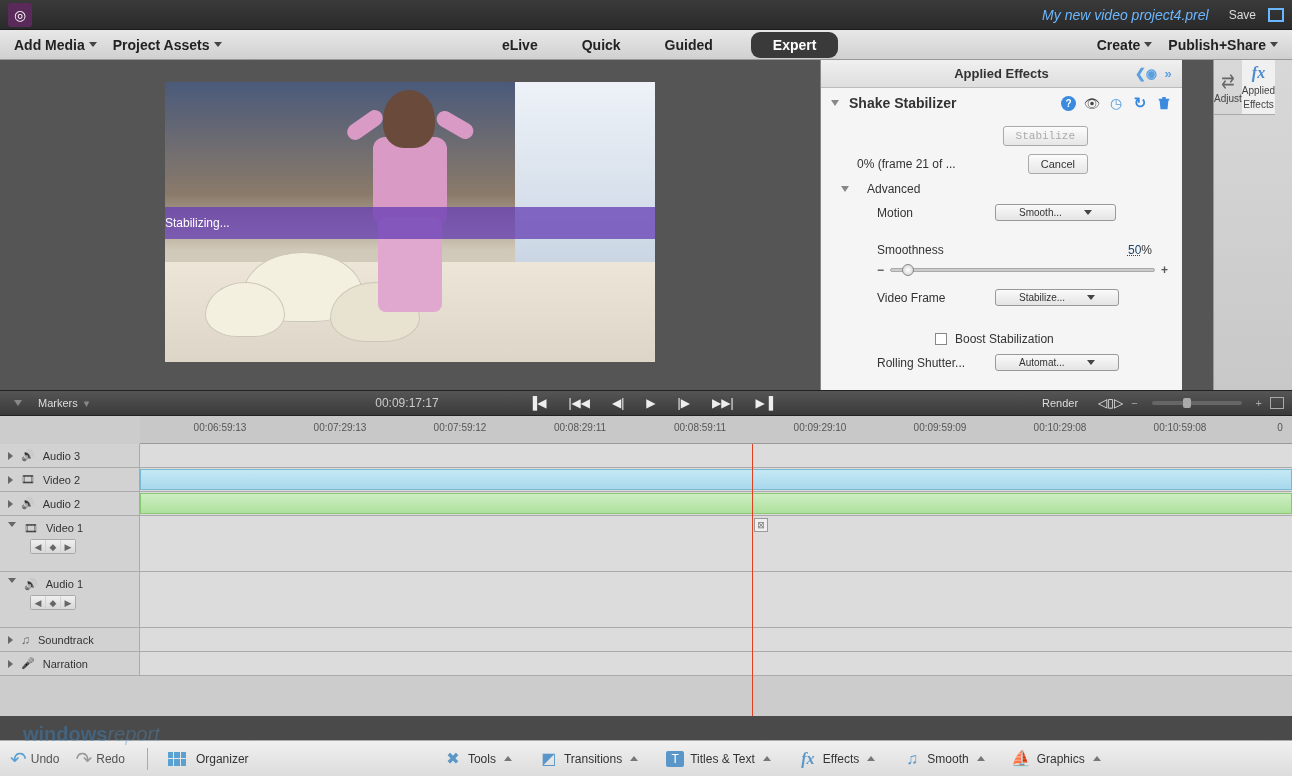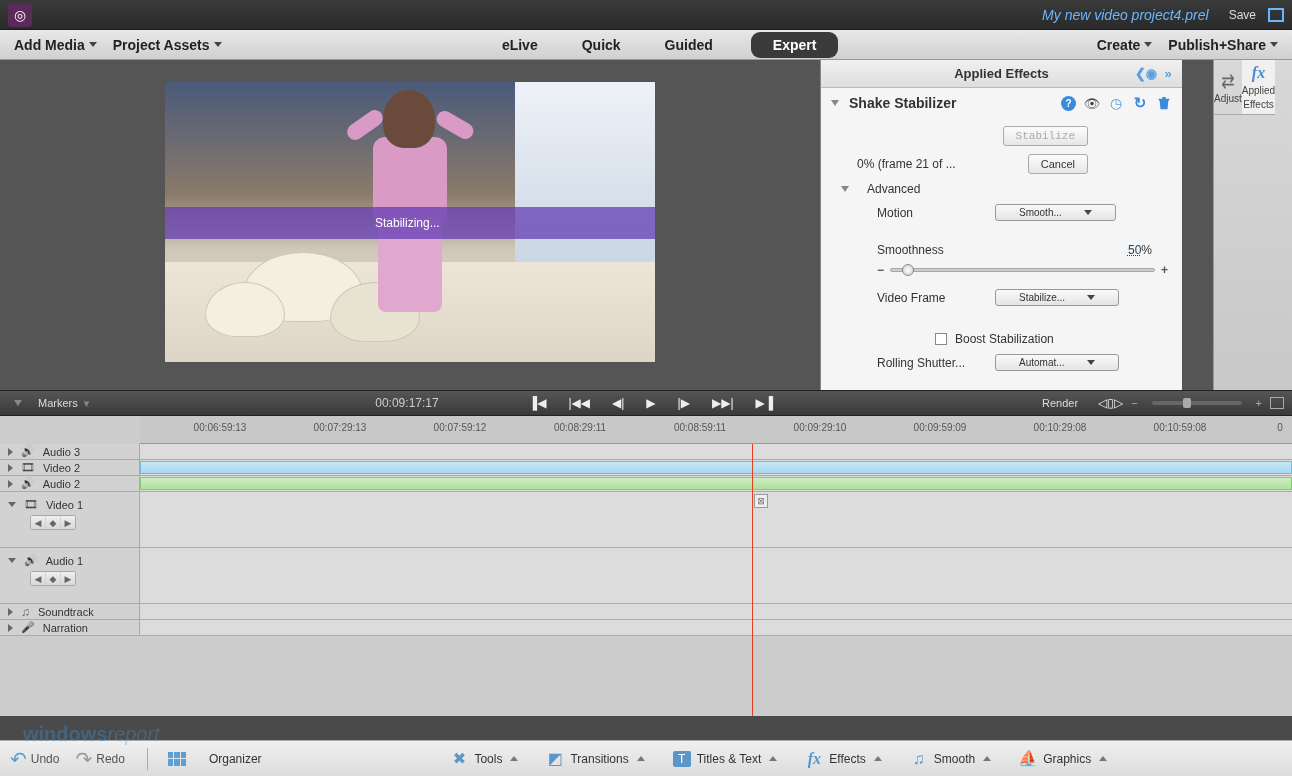--- a/index.html
+++ b/index.html
@@ -29,21 +29,21 @@
 .child-figure { position:absolute; left:180px; top:0; width:130px; height:230px; }
 .child-head { position:absolute; left:38px; top:8px; width:52px; height:58px; background:#6a4a3a; border-radius:50% 50% 40% 40%; }
 .child-body { position:absolute; left:28px; top:55px; width:74px; height:90px; background:#d99ac5; border-radius:12px; }
 .child-arm-l { position:absolute; left:0; top:35px; width:40px; height:16px; background:#d99ac5; border-radius:8px; transform:rotate(-35deg); }
 .child-arm-r { position:absolute; left:90px; top:35px; width:40px; height:16px; background:#d99ac5; border-radius:8px; transform:rotate(30deg); }
 .child-legs { position:absolute; left:33px; top:135px; width:64px; height:95px; background:#e0a8cf; border-radius:8px; }
 .bed { position:absolute; left:0; bottom:0; width:100%; height:100px; background:linear-gradient(#ece5d8,#ddd6c8); }
 .pillow { position:absolute; left:78px; bottom:40px; width:120px; height:70px; background:#f4f0e0; border-radius:50% 50% 40% 40%/60% 60% 40% 40%; border:1px solid #ccc7b8; }
 .pillow.p2 { left:40px; bottom:25px; width:80px; height:55px; }
 .pillow.p3 { left:165px; bottom:20px; width:90px; height:60px; background:#e8e2d0; }
-.progress-overlay { position:absolute; left:0; top:125px; width:100%; height:32px; background:rgba(100,60,180,.75); color:#fff; display:flex; align-items:center; padding-left:210px; font-size:12px; }
+.progress-overlay { position:absolute; left:0; top:125px; width:100%; height:32px; background:rgba(100,60,180,.75); color:#fff; display:flex; align-items:center; font-size:12px; }
 .window-bright { position:absolute; right:0; top:0; width:140px; height:180px; background:linear-gradient(#eef2f8,#cad6e4); }
 
 
 .effects-panel { width:362px; background:#f5f5f5; border-left:1px solid #888; display:flex; flex-direction:column; font-size:12px; }
 .panel-header { height:28px; background:linear-gradient(#f0f0f0,#dedede); border-bottom:1px solid #bbb; display:flex; align-items:center; justify-content:center; position:relative; font-weight:bold; font-size:13px; }
 .panel-header .hdr-icons { position:absolute; right:6px; display:flex; gap:6px; color:#5aa0e0; }
 .effect-title-row { height:30px; display:flex; align-items:center; padding:0 10px; }
 .disclosure { width:0; height:0; border-left:4px solid transparent; border-right:4px solid transparent; border-top:6px solid #888; margin-right:10px; }
 .effect-name { font-weight:bold; font-size:14px; flex:1; }
 .effect-icons { display:flex; gap:8px; align-items:center; }
@@ -88,45 +88,45 @@
 .square-icon { width:14px; height:12px; border:1px solid #aaa; }
 
 
 .timeline { height:300px; display:flex; flex-direction:column; background:#ccc; }
 .ruler { height:28px; background:#c8c8c8; border-bottom:1px solid #999; position:relative; display:flex; font-size:10px; color:#555; margin-left:140px; }
 .ruler-item { position:absolute; top:6px; transform:translateX(-50%); }
 .playhead { position:absolute; top:0; bottom:0; width:1px; background:#e04020; z-index:5; }
 .tracks { flex:1; position:relative; overflow:hidden; }
 .track { display:flex; border-bottom:1px solid #aaa; background:#d6d6d6; }
 .track.tall { height:56px; }
-.track.short { height:16px; }
+.track.short { height:24px; }
 .track-header { width:140px; background:#d2d2d2; border-right:1px solid #aaa; display:flex; align-items:center; padding:0 8px; gap:8px; font-size:11px; color:#333; position:relative; }
 .track-header.tall-h { align-items:flex-start; padding-top:6px; flex-direction:column; gap:4px; }
-.th-row1 { display:flex; align-items:center; gap:8px; }
+.th-row1 { display:flex; align-items:flex-start; gap:8px; }
 .disclosure-tri { width:0; height:0; border-top:4px solid transparent; border-bottom:4px solid transparent; border-left:5px solid #666; cursor:pointer; }
 .disclosure-tri.open { border-left:4px solid transparent; border-right:4px solid transparent; border-top:5px solid #666; border-bottom:none; }
 .speaker-icon::before { content:"🔊"; font-size:11px; filter:grayscale(1); }
 .film-icon::before { content:"🎞"; font-size:11px; filter:grayscale(1); }
 .mic-icon::before { content:"🎤"; font-size:11px; filter:grayscale(1); }
 .music-icon::before { content:"♫"; font-size:12px; color:#666; }
 .kf-controls { display:flex; gap:1px; border:1px solid #aaa; border-radius:2px; margin-left:22px; }
 .kf-btn { width:14px; height:13px; background:linear-gradient(#f0f0f0,#d8d8d8); font-size:9px; display:flex; align-items:center; justify-content:center; color:#666; cursor:pointer; }
 .track-content { flex:1; position:relative; background:#dcdcdc; }
 .clip { position:absolute; top:1px; bottom:1px; border:1px solid #8aa; }
 .clip.video { background:linear-gradient(#c5e8f5,#a8d8ec); border-color:#7ab8d0; }
 .clip.audio { background:linear-gradient(#cdeec2,#aee09c); border-color:#8ac878; }
 .orange-line { position:absolute; left:0; right:0; top:0; height:2px; background:#f5a030; }
 .clip-edge-marker { position:absolute; top:2px; width:14px; height:14px; border:1px solid #999; background:#eee; display:flex; align-items:center; justify-content:center; font-size:9px; color:#777; }
 
 
 .bottom-bar { position:absolute; left:0; right:0; bottom:0; height:36px; background:linear-gradient(#f0f0f0,#dcdcdc); border-top:1px solid #aaa; display:flex; align-items:center; padding:0 10px; font-size:12px; color:#333; gap:6px; }
 .undo-redo { display:flex; align-items:center; gap:4px; cursor:pointer; margin-right:10px; color:#555; }
 .undo-arrow { font-size:20px; color:#5aa0d0; }
 .redo-arrow { font-size:20px; color:#999; }
-.organizer-btn { display:flex; align-items:center; gap:23px; padding:3px 8px; cursor:pointer; }
+.organizer-btn { display:flex; align-items:center; gap:10px; padding:3px 8px; cursor:pointer; }
 .grid-icon { width:18px; height:14px; display:grid; grid-template-columns:1fr 1fr 1fr; grid-template-rows:1fr 1fr; gap:1px; }
 .grid-icon span { background:#5aa0d0; }
 .bottom-center { flex:1; display:flex; justify-content:center; gap:28px; }
 .bottom-item { display:flex; align-items:center; gap:6px; cursor:pointer; }
 .caret-up { width:0; height:0; border-left:4px solid transparent; border-right:4px solid transparent; border-bottom:5px solid #777; margin-left:2px; }
 .tool-icon { width:18px; height:18px; display:inline-flex; align-items:center; justify-content:center; font-size:16px; color:#5a96c8; }
 .watermark { position:absolute; left:23px; bottom:30px; font-size:20px; color:rgba(80,150,200,.35); font-style:italic; pointer-events:none; }
 .watermark b { color:rgba(60,130,190,.45); font-weight:bold; font-style:normal; }
 </style>
 </head>

